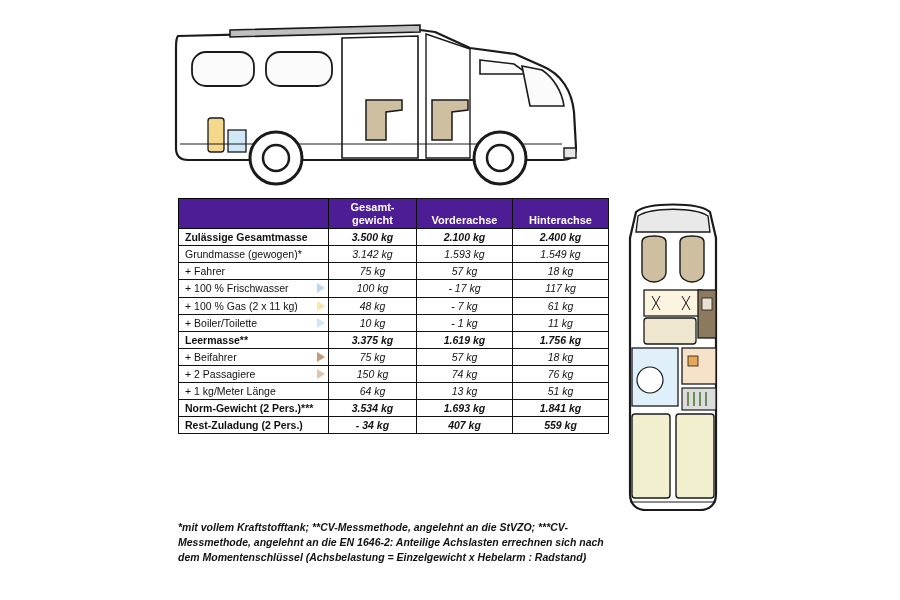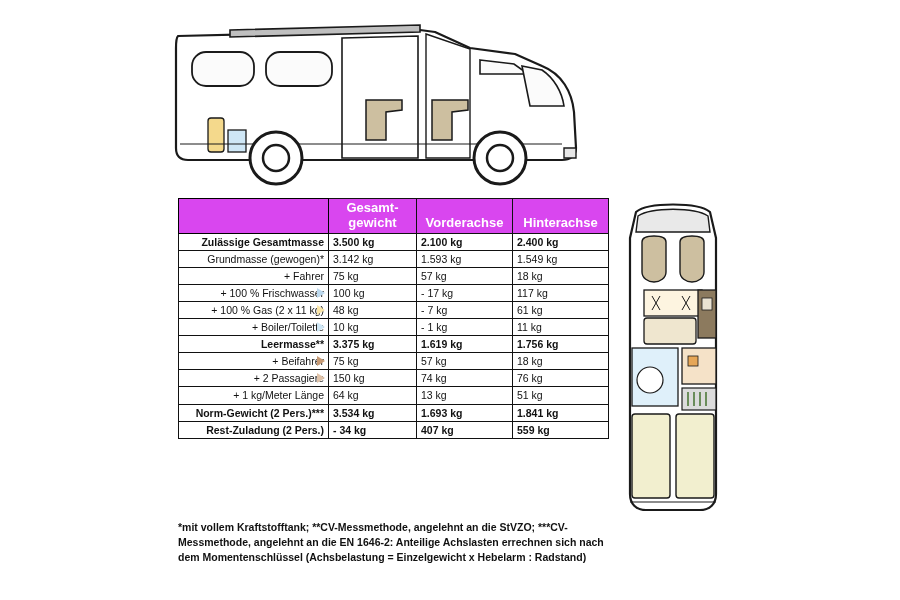--- a/index.html
+++ b/index.html
@@ -45,36 +45,36 @@
   table.spec col.c3 { width: 96px; }
 
   table.spec th, table.spec td {
     border: 1px solid #111;
     padding: 2px 4px;
     line-height: 1.15;
     height: 17px;
     box-sizing: border-box;
   }
   thead th {
-    background: #d946ef;
+    background: #4c1d95;
     color: #fff;
     font-weight: bold;
-    font-size: 13px;
+    font-size: 11px;
     text-align: center;
     vertical-align: bottom;
     padding-bottom: 3px;
     height: 40px;
   }
   thead th.hdr-blank { border: 1px solid #000; }
   tbody td.label {
-    text-align: right;
+    text-align: left;
     position: relative;
-    padding-left: 12px;
-  }
-  tbody td.num { text-align: left; }
+    padding-left: 6px;
+  }
+  tbody td.num { text-align: center; font-style: italic; }
   tr.bold td { font-weight: bold; }
   tr.red td { color: #d4121a; font-weight: bold; }
   .sw {
     display: inline-block;
     width: 0; height: 0;
     border-left: 8px solid #bcd9ef;
     border-top: 5px solid transparent;
     border-bottom: 5px solid transparent;
     position: absolute;
     right: 3px;
@@ -85,20 +85,21 @@
   .sw.beifahrer { border-left-color: #c79a74; }
   .sw.pass { border-left-color: #e0c3a9; }
 
   
   .footnote {
     position: absolute;
     left: 178px;
     top: 520px;
     width: 440px;
     font-size: 10.5px;
+    font-style: italic;
     font-weight: bold;
     color: #111;
     line-height: 1.45;
   }
 
   
   .floorplan {
     position: absolute;
     left: 618px;
     top: 198px;

